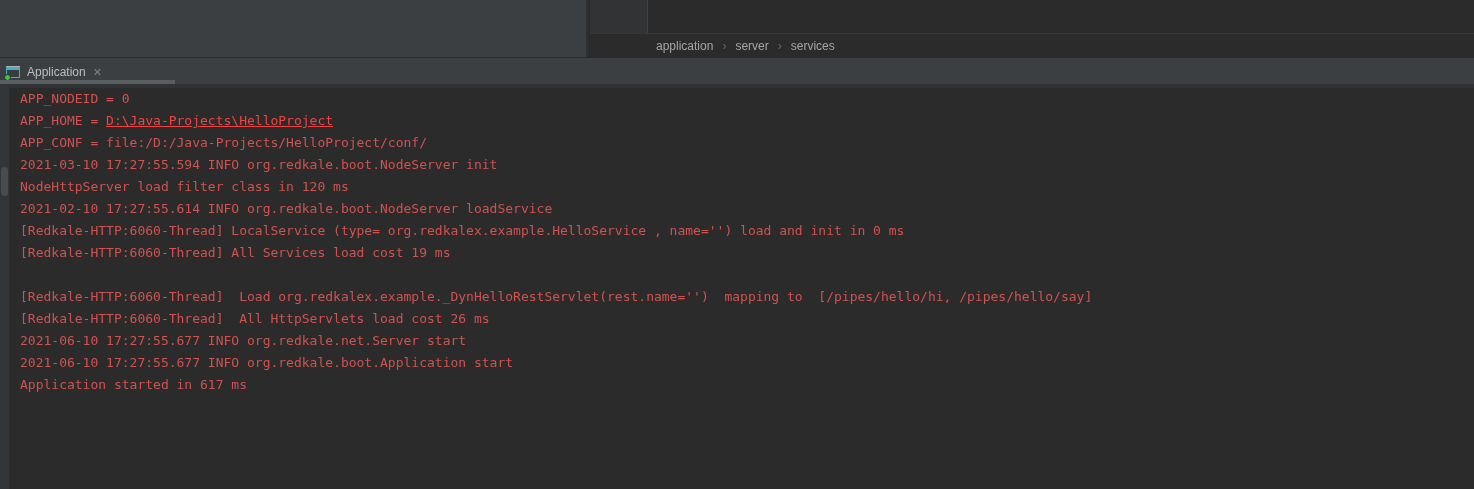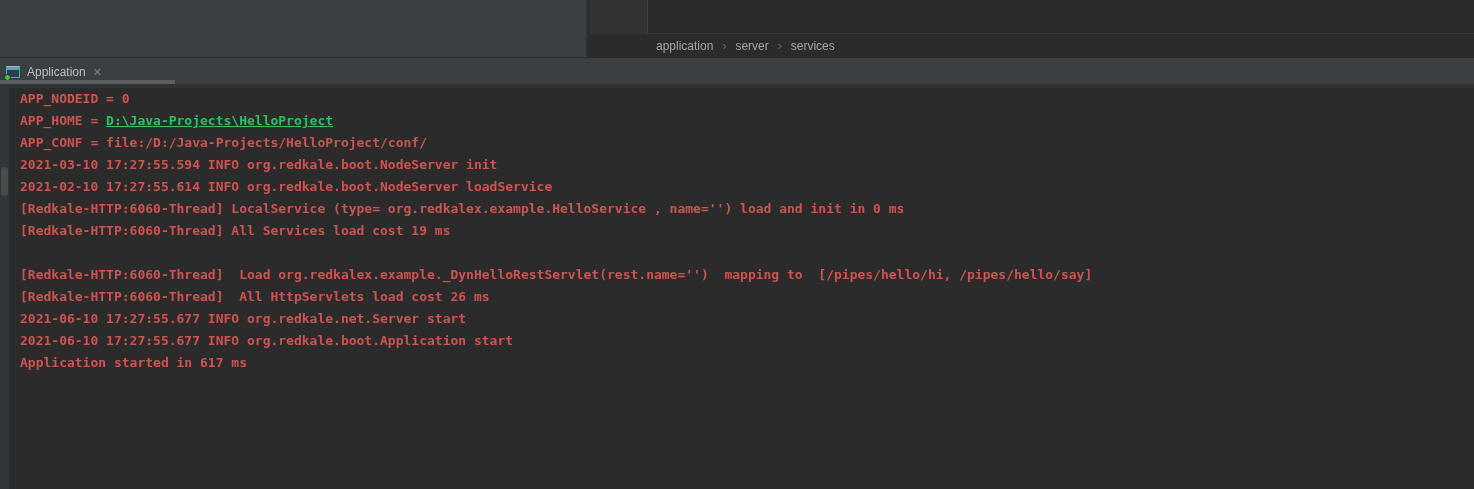--- a/index.html
+++ b/index.html
@@ -38,30 +38,30 @@
               background:#3a3d3f; border:1px solid #45aec6; border-top-color:#aeb3b5; }
   .ci-titlebar { position:absolute; left:2px; top:2px; width:12px; height:3px; background:#45aec6; }
   .ci-run-dot { position:absolute; left:-1px; bottom:-2px; width:7px; height:7px; border-radius:50%;
                 background:#43c343; border:1px solid #2b2b2b; }
 
   
   .tab-scroll-thumb { position:absolute; left:0; top:22px; width:175px; height:4px; background:#5a5e60; }
 
   
   .console { position:absolute; left:0; top:85px; width:1474px; height:404px;
-             background:#2b2b2b; overflow:hidden;font-weight:bold; }
+             background:#2b2b2b; overflow:hidden; }
   .console-top-glow { position:absolute; left:0; top:0; width:100%; height:3px; background:#2f3336; }
   .console-scrollbar { position:absolute; left:0; top:0; width:9px; height:100%; background:#333638; }
   .console-scroll-thumb { position:absolute; left:1px; top:82px; width:7px; height:29px;
                           border-radius:4px; background:#494b4d; }
   .console-text { position:absolute; left:20px; top:3px; right:0;
                   font-family:"DejaVu Sans Mono", monospace; font-size:13px; line-height:22px;
                   color:#cf5350; }
   .console-line { white-space:pre; height:22px; }
-  .console-line .link { color:#22c55e; text-decoration:underline; cursor:pointer; }
+  .console-line .link { color:#ef4444; text-decoration:underline; cursor:pointer; }
 </style>
 </head>
 <body>
 
 <div class="root">
 
   <div class="top-strip">
     <div class="left-panel"></div>
     <div class="editor-gutter"></div>
     <div class="editor-bg"></div>
@@ -92,20 +92,21 @@
   <div class="console">
     <div class="console-top-glow"></div>
     <div class="console-scrollbar">
       <div class="console-scroll-thumb"></div>
     </div>
     <div class="console-text" id="console-lines">
         <div class="console-line"><span>APP_NODEID = 0</span></div>
         <div class="console-line"><span>APP_HOME = </span><span class="link">D:\Java-Projects\HelloProject</span></div>
         <div class="console-line"><span>APP_CONF = file:/D:/Java-Projects/HelloProject/conf/</span></div>
         <div class="console-line"><span>2021-03-10 17:27:55.594 INFO org.redkale.boot.NodeServer init</span></div>
+        <div class="console-line"><span>NodeHttpServer load filter class in 120 ms</span></div>
         <div class="console-line"><span>2021-02-10 17:27:55.614 INFO org.redkale.boot.NodeServer loadService</span></div>
         <div class="console-line"><span>[Redkale-HTTP:6060-Thread] LocalService (type= org.redkalex.example.HelloService , name='') load and init in 0 ms</span></div>
         <div class="console-line"><span>[Redkale-HTTP:6060-Thread] All Services load cost 19 ms</span></div>
         <div class="console-line">&nbsp;</div>
         <div class="console-line"><span>[Redkale-HTTP:6060-Thread]  Load org.redkalex.example._DynHelloRestServlet(rest.name='')  mapping to  [/pipes/hello/hi, /pipes/hello/say]</span></div>
         <div class="console-line"><span>[Redkale-HTTP:6060-Thread]  All HttpServlets load cost 26 ms</span></div>
         <div class="console-line"><span>2021-06-10 17:27:55.677 INFO org.redkale.net.Server start</span></div>
         <div class="console-line"><span>2021-06-10 17:27:55.677 INFO org.redkale.boot.Application start</span></div>
         <div class="console-line"><span>Application started in 617 ms</span></div>
       </div>

